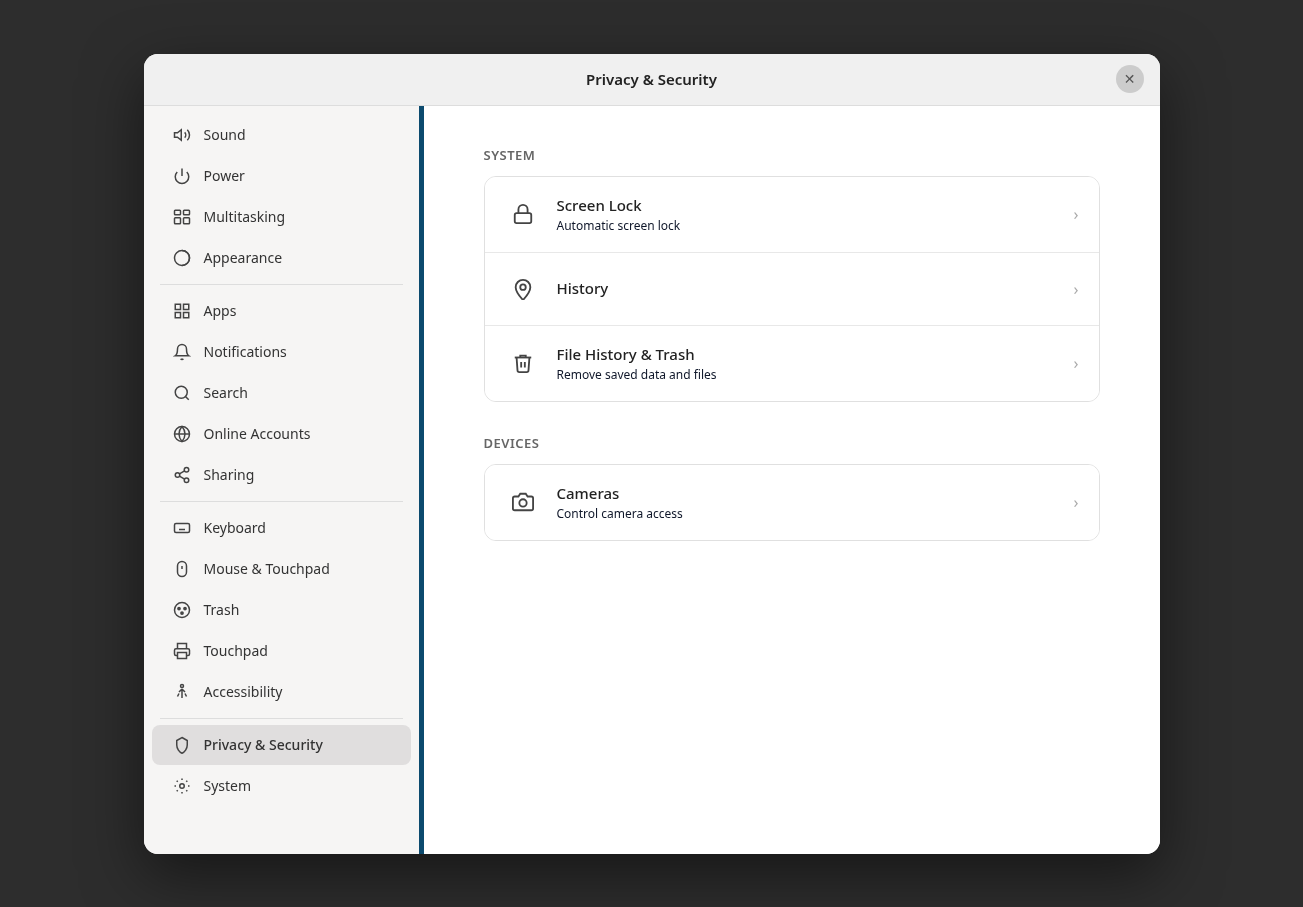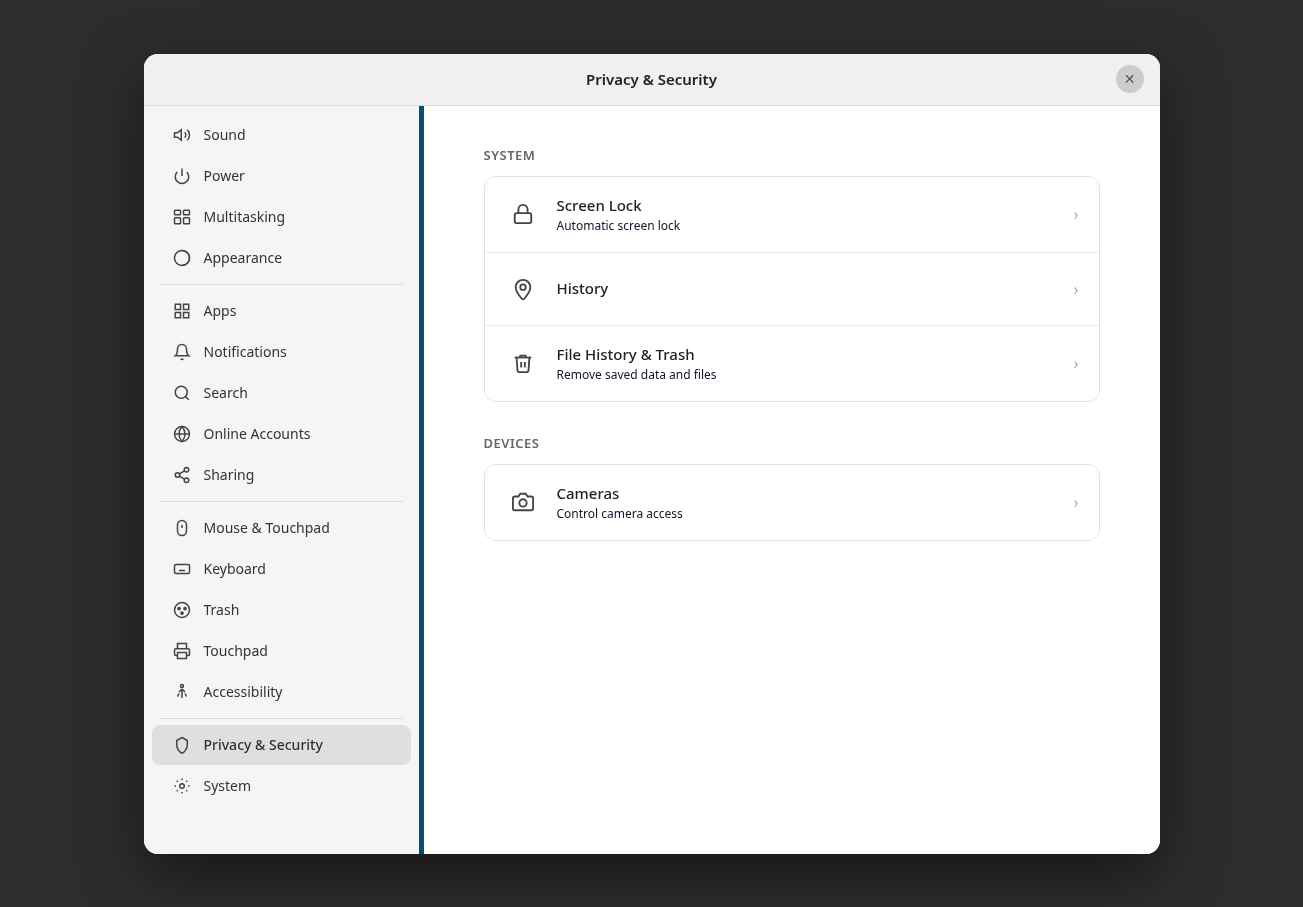--- a/index.html
+++ b/index.html
@@ -254,38 +254,38 @@
               <line x1="8.59" y1="13.51" x2="15.42" y2="17.49"></line>
               <line x1="15.41" y1="6.51" x2="8.59" y2="10.49"></line>
             </svg>
           </span>
     <span>Sharing</span>
   </div>
         <div class="sidebar-divider"></div>
         <div class="sidebar-item">
     <span class="sidebar-icon">
             <svg width="18" height="18" viewBox="0 0 24 24" fill="none" stroke="currentColor" stroke-width="2">
-              <rect x="6" y="2" width="12" height="20" rx="6"></rect>
-              <line x1="12" y1="8" x2="12" y2="12"></line>
-            </svg>
-          </span>
-    <span>Mouse &amp; Touchpad</span>
-  </div>
-        <div class="sidebar-item">
-    <span class="sidebar-icon">
-            <svg width="18" height="18" viewBox="0 0 24 24" fill="none" stroke="currentColor" stroke-width="2">
               <rect x="2" y="6" width="20" height="12" rx="2"></rect>
               <line x1="6" y1="10" x2="6" y2="10"></line>
               <line x1="10" y1="10" x2="10" y2="10"></line>
               <line x1="14" y1="10" x2="14" y2="10"></line>
               <line x1="18" y1="10" x2="18" y2="10"></line>
               <line x1="8" y1="14" x2="16" y2="14"></line>
             </svg>
           </span>
     <span>Keyboard</span>
+  </div>
+        <div class="sidebar-item">
+    <span class="sidebar-icon">
+            <svg width="18" height="18" viewBox="0 0 24 24" fill="none" stroke="currentColor" stroke-width="2">
+              <rect x="6" y="2" width="12" height="20" rx="6"></rect>
+              <line x1="12" y1="8" x2="12" y2="12"></line>
+            </svg>
+          </span>
+    <span>Mouse &amp; Touchpad</span>
   </div>
         <div class="sidebar-item">
     <span class="sidebar-icon">
             <svg width="18" height="18" viewBox="0 0 24 24" fill="none" stroke="currentColor" stroke-width="2">
               <circle cx="12" cy="12" r="10"></circle>
               <circle cx="8" cy="10" r="1.5" fill="currentColor"></circle>
               <circle cx="16" cy="10" r="1.5" fill="currentColor"></circle>
               <circle cx="12" cy="16" r="1.5" fill="currentColor"></circle>
             </svg>
           </span>

